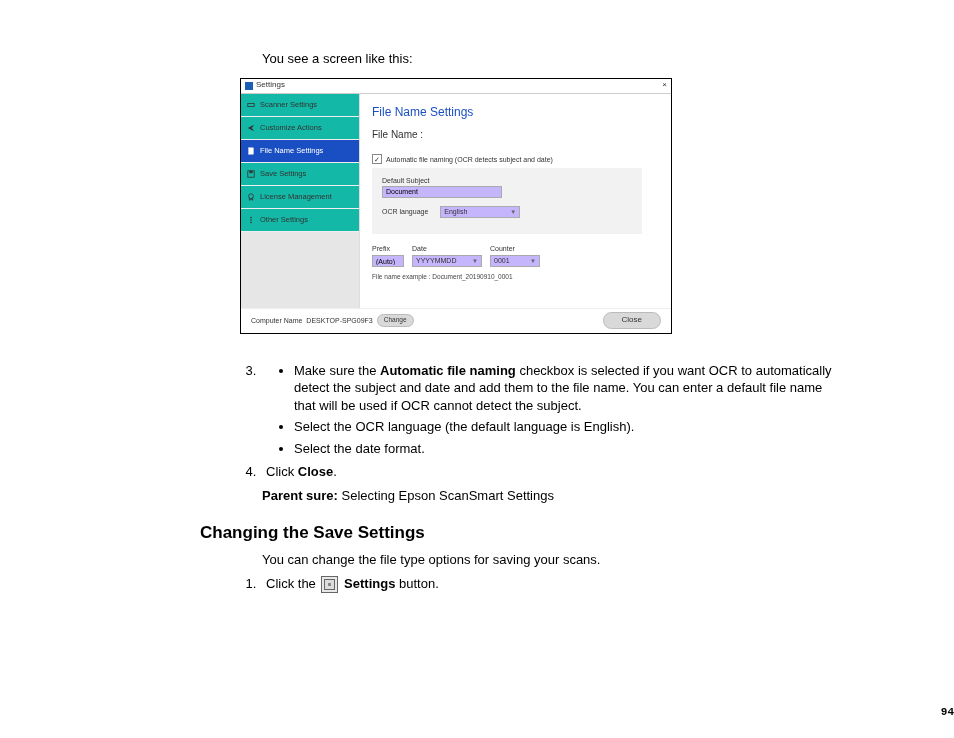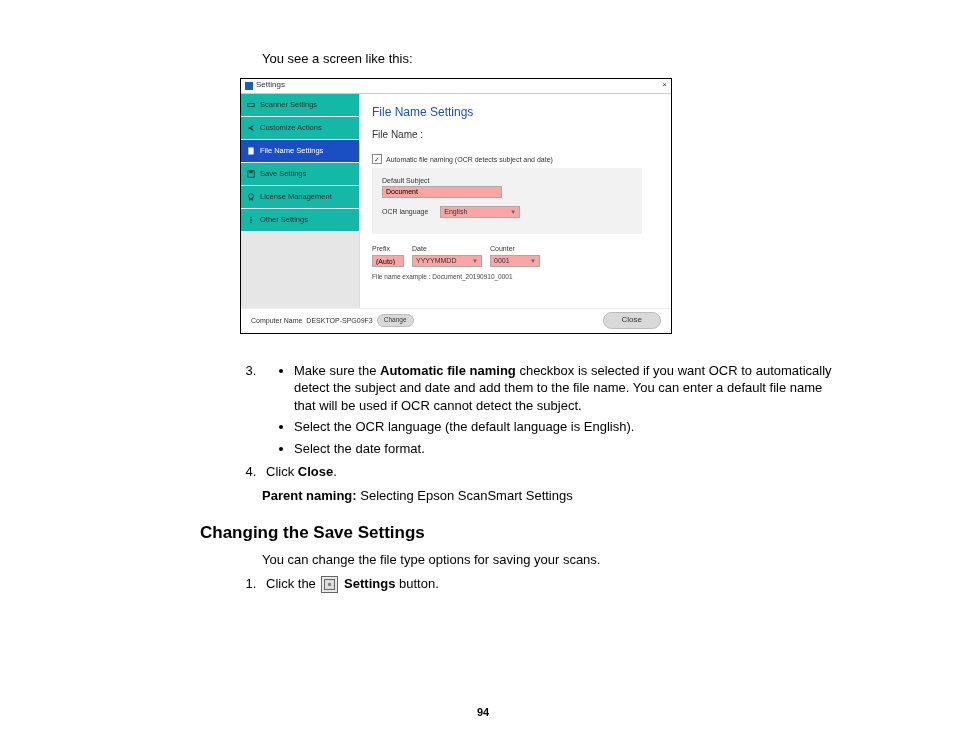--- a/index.html
+++ b/index.html
@@ -89,21 +89,21 @@
     padding: 8px 10px;
     margin-top: 4px;
     width: 250px;
     font-size: 7px;
   }
   .shot .main .graybox .field {
     margin-bottom: 8px;
   }
   .shot .main input[type=text], .shot .main .sel {
     border: 1px solid #aaa;
-    background: #fca5a5;
+    background: #c4b5fd;
     font-size: 7px;
     padding: 1px 3px;
     height: 12px;
     box-sizing: border-box;
   }
   .shot .main .sel { display:inline-flex; align-items:center; justify-content:space-between; }
   .shot .main .tri { font-size:6px; color:#666; margin-left:3px;}
   .shot .row3 {
     display:flex; gap:8px; margin-top:10px; font-size:7px;
   }
@@ -173,23 +173,24 @@
     content: "";
     position: absolute;
     left: 2px; top: 2px; right: 2px; bottom: 2px;
     border: 1px solid #666;
     background: radial-gradient(circle, #888 30%, #ddd 31%);
   }
   .pagenum {
     position: absolute;
     bottom: 18px;
     left: 12px; right: 0;
-    text-align: center;
+    text-align: right;
     font-size: 11px;
     font-weight: bold;
+    font-family: Liberation Mono, monospace;
   }
 </style>
 </head>
 <body>
 
 <div class="page">
 
   <div class="intro">You see a screen like this:</div>
 
   <div class="shot">
@@ -322,21 +323,21 @@
         <li>Select the OCR language (the default language is English).</li>
         <li>Select the date format.</li>
       </ul>
     </li>
     <li>
       <span>Click </span><span class="b">Close</span><span>.</span>
     </li>
   </ol>
 
   <div class="parent-topic">
-    <span class="b">Parent naming:</span>
+    <span class="b">Parent sure:</span>
     <a href="#" class="link">Selecting Epson ScanSmart Settings</a>
   </div>
 
   <h2 class="section">Changing the Save Settings</h2>
   <div class="body-p">You can change the file type options for saving your scans.</div>
 
   <ol class="steps2" start="1">
     <li>
       <span>Click the</span>
       <span class="settings-icon"></span>

